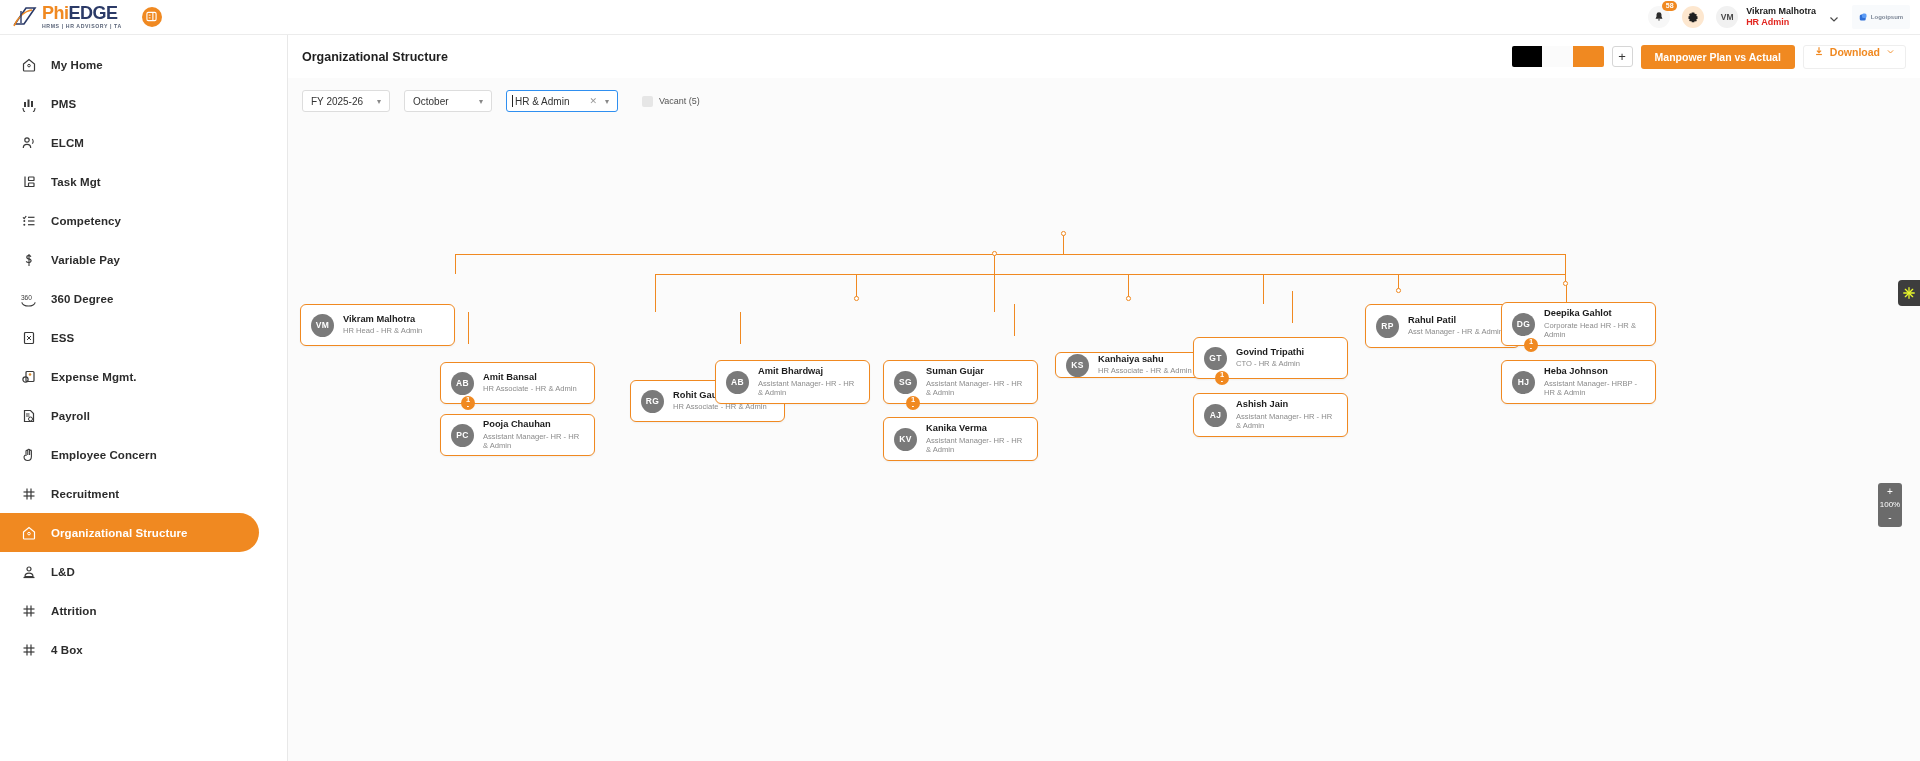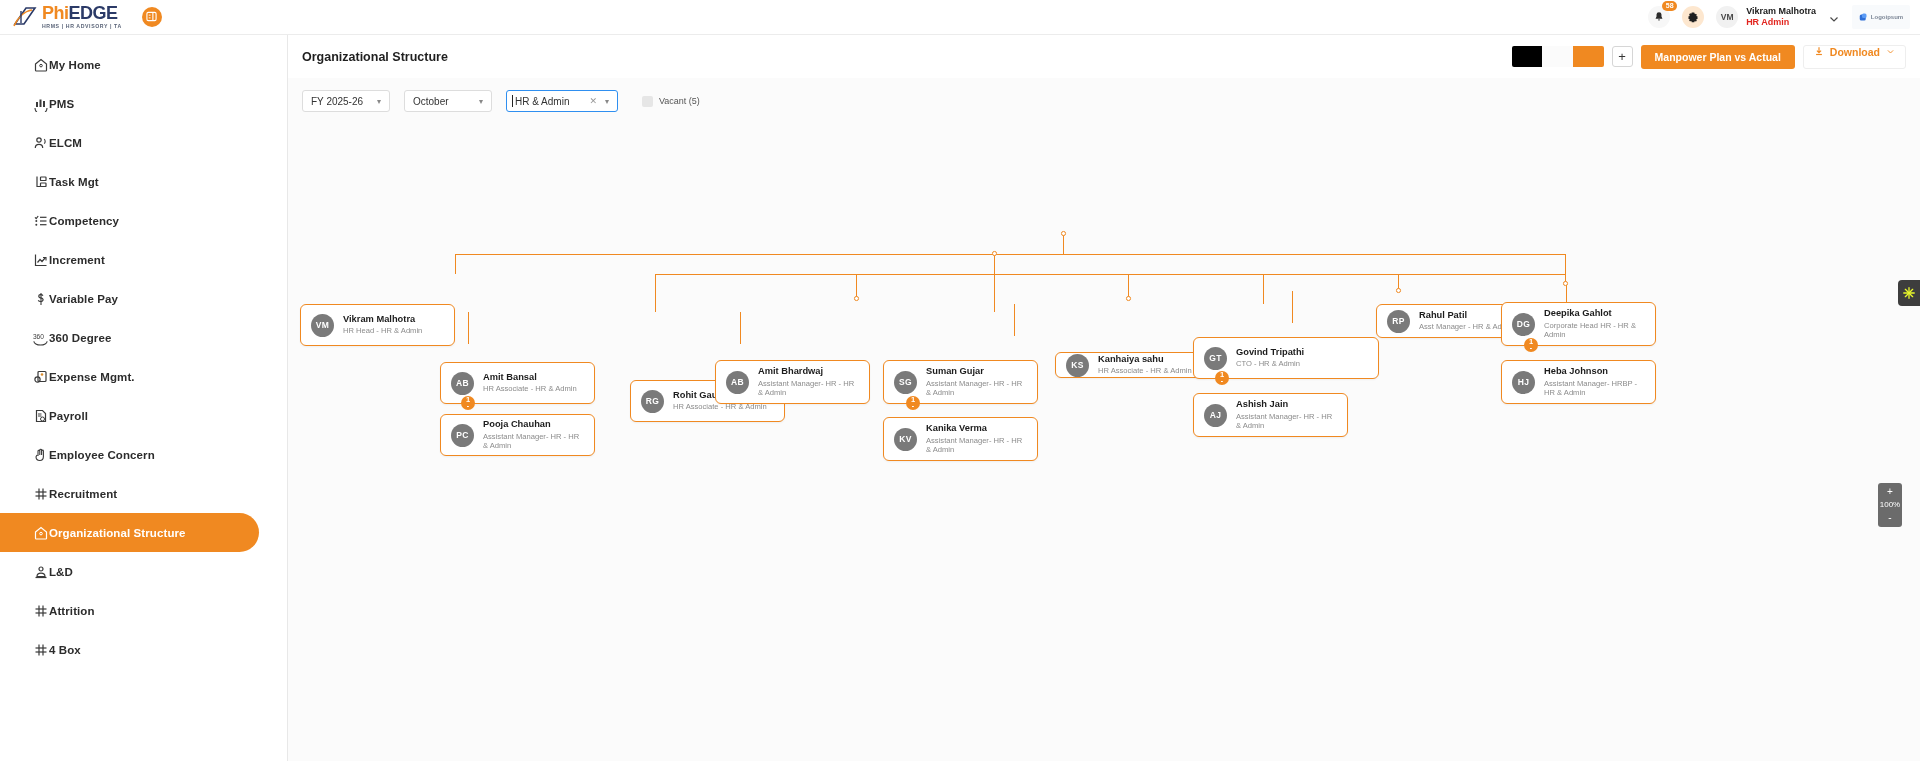--- a/index.html
+++ b/index.html
@@ -60,22 +60,22 @@
   }
   .logoipsum-txt { font-size: 6px; color: #7d8797; font-weight: 600; }
 
   
   .sidebar {
     position: absolute; top: 35px; left: 0; width: 288px; height: 726px;
     background: #ffffff; border-right: 1px solid #e8e8e8;
     padding-top: 10px;
   }
   .nav-item {
-    display: flex; align-items: center; height: 39px; 
-    padding-left: 32px; margin-right: 28px; cursor: pointer;
+    display: flex; align-items: center; height: 39px; gap: 14px;
+    padding-left: 20px; margin-right: 28px; cursor: pointer;
     border-radius: 0 20px 20px 0; color: #2c2c2c;
   }
   .nav-item.active { background: #f08921; color: #ffffff; }
   .nav-icon { width: 17px; height: 17px; display:flex; align-items:center; justify-content:center; flex: none; }
   .nav-label { font-size: 11.5px; font-weight: 700; letter-spacing: 0.1px; }
 
   
   .main {
     position: absolute; top: 35px; left: 288px; width: 1632px; height: 726px;
     background: #fbfbfb;
@@ -288,44 +288,43 @@
           <line x1="7" y1="11.7" x2="13.5" y2="11.7" stroke="#3a3a3a" stroke-width="1.2"></line>
           <circle cx="3.3" cy="8" r="1" fill="#3a3a3a"></circle>
           <circle cx="3.3" cy="11.7" r="1" fill="#3a3a3a"></circle>
         </svg>
       </span>
     <span class="nav-label">Competency</span>
   </div>
   <div class="nav-item">
     <span class="nav-icon">
         <svg width="16" height="16" viewBox="0 0 16 16">
-          <path d="M2.5 2.5v11h11" fill="none" stroke="#3a3a3a" stroke-width="1.2"></path>
-          <path d="M4.5 10.5l2.5-3 2 2 3.5-4" fill="none" stroke="#3a3a3a" stroke-width="1.2"></path>
-          <path d="M10 5.5h3v3" fill="none" stroke="#3a3a3a" stroke-width="1.1"></path>
-        </svg>
-      </span>
-    <span class="nav-label">Increment</span>
-  </div>
-  <div class="nav-item">
-    <span class="nav-icon">
-        <svg width="16" height="16" viewBox="0 0 16 16">
           <path d="M10 4.6C9.3 3.8 8.3 3.5 7.2 3.7c-1.7.3-2 2.3-.4 2.9 1 .4 2.4.5 3 1.3.8 1-.1 2.5-1.7 2.6-1.2.1-2.3-.3-2.9-1.2" fill="none" stroke="#3a3a3a" stroke-width="1.2"></path>
           <line x1="8" y1="2" x2="8" y2="14" stroke="#3a3a3a" stroke-width="1.1"></line>
         </svg>
       </span>
     <span class="nav-label">Variable Pay</span>
   </div>
   <div class="nav-item">
     <span class="nav-icon">
         <svg width="17" height="16" viewBox="0 0 18 16">
           <text x="1" y="9" font-size="7" font-family="Liberation Sans" fill="#3a3a3a">360</text>
           <path d="M2 11.5a7 4 0 0 0 14 0" fill="none" stroke="#3a3a3a" stroke-width="1.1"></path>
         </svg>
       </span>
     <span class="nav-label">360 Degree</span>
+  </div>
+  <div class="nav-item">
+    <span class="nav-icon">
+        <svg width="16" height="16" viewBox="0 0 16 16">
+          <rect x="3.5" y="2.5" width="9" height="11" rx="1" fill="none" stroke="#3a3a3a" stroke-width="1.2"></rect>
+          <path d="M6 6l4 4M10 6l-4 4" stroke="#3a3a3a" stroke-width="1"></path>
+        </svg>
+      </span>
+    <span class="nav-label">ESS</span>
   </div>
   <div class="nav-item">
     <span class="nav-icon">
         <svg width="16" height="16" viewBox="0 0 16 16">
           <rect x="5" y="2.5" width="8" height="10" rx="1" fill="none" stroke="#3a3a3a" stroke-width="1.2"></rect>
           <circle cx="9" cy="5.5" r="1.3" fill="#d98b2b"></circle>
           <circle cx="4.5" cy="10.5" r="2.6" fill="none" stroke="#3a3a3a" stroke-width="1.2"></circle>
         </svg>
       </span>
     <span class="nav-label">Expense Mgmt.</span>
@@ -552,40 +551,40 @@
     </div>
 
     <div class="node" style="left:767px; top:240px; width:155px; height:26px;">
       <span class="av">KS</span>
       <span class="info">
         <span class="nm">Kanhaiya sahu</span>
         <span class="ds">HR Associate - HR &amp; Admin</span>
       </span>
     </div>
 
-    <div class="node" style="left:905px; top:225px; width:186px; height:42px;">
+    <div class="node" style="left:905px; top:225px; width:155px; height:42px;">
       <span class="av">GT</span>
       <span class="info">
         <span class="nm">Govind Tripathi</span>
         <span class="ds">CTO - HR &amp; Admin</span>
       </span>
     </div>
     <div class="badge-count" style="left:927px; top:259px;">
       <span>1</span>
         <span class="dash">-</span>
     </div>
     <div class="node" style="left:905px; top:281px; width:155px; height:44px;">
       <span class="av">AJ</span>
       <span class="info">
         <span class="nm">Ashish Jain</span>
         <span class="ds">Assistant Manager- HR - HR &amp; Admin</span>
       </span>
     </div>
 
-    <div class="node" style="left:1077px; top:192px; width:155px; height:34px;margin-left:11px;">
+    <div class="node" style="left:1077px; top:192px; width:155px; height:44px;">
       <span class="av">RP</span>
       <span class="info">
         <span class="nm">Rahul Patil</span>
         <span class="ds">Asst Manager - HR &amp; Admin</span>
       </span>
     </div>
 
     <div class="node" style="left:1213px; top:190px; width:155px; height:44px;">
       <span class="av">DG</span>
       <span class="info">

